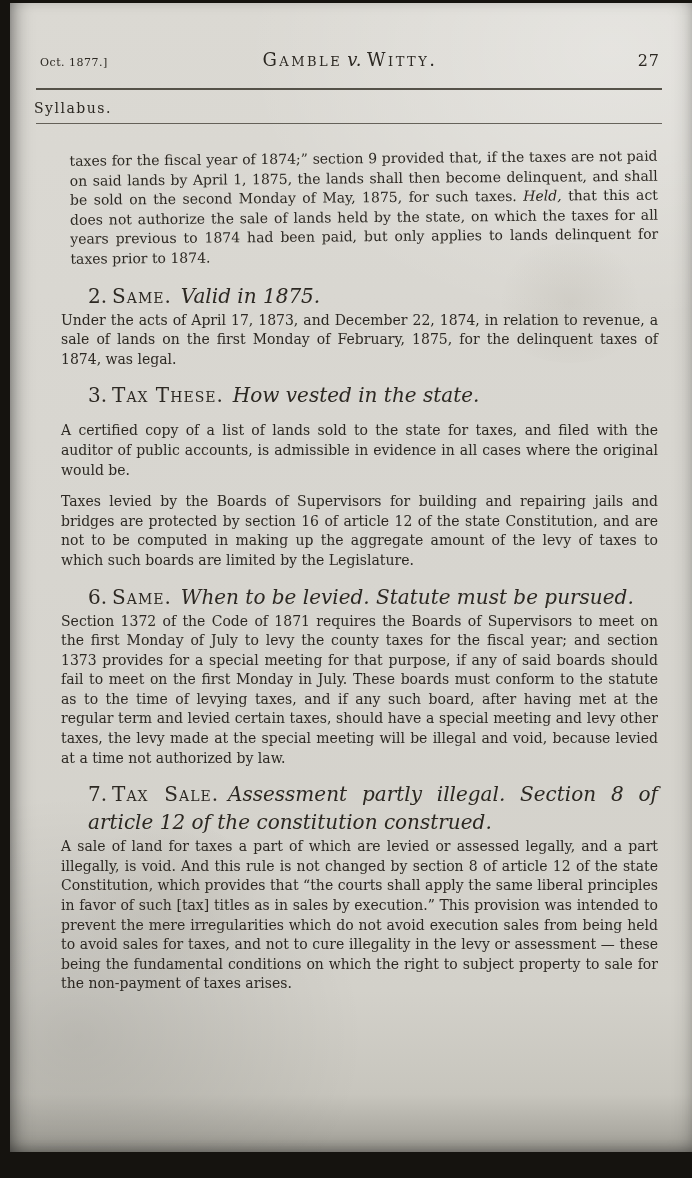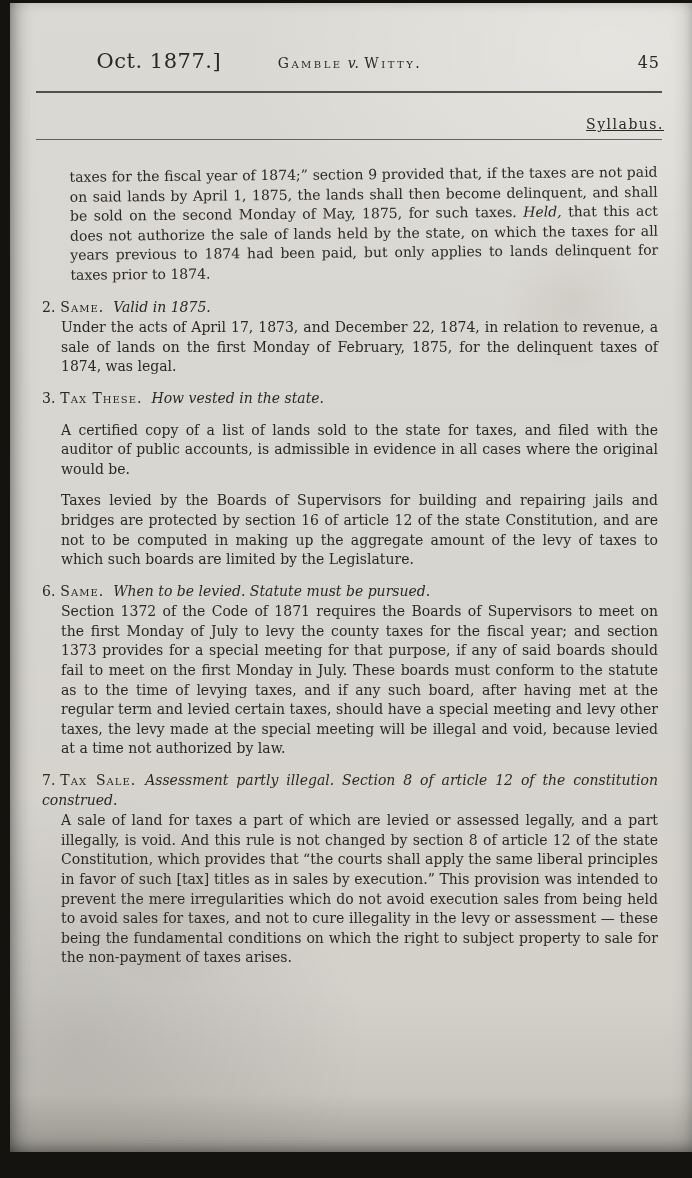--- a/index.html
+++ b/index.html
@@ -23,54 +23,53 @@
       inset 14px 0 20px -12px rgba(0,0,0,0.5),
       inset -12px 0 22px -14px rgba(0,0,0,0.28),
       inset 0 -10px 16px -8px rgba(0,0,0,0.35);
     padding: 46px 28px 0 24px;
   }
   .page-header {
     display: flex;
     align-items: baseline;
     padding: 0 4px 0 6px;
   }
-  .page-header .date { flex: 1; font-size: 21px; letter-spacing: 0.5px; text-align: center; }
+  .page-header .date { flex: 1; font-size: 11px; letter-spacing: 0.5px; }
   .case-title {
     flex: 0 0 auto;
-    font-size: 14px;
+    font-size: 18px;
     letter-spacing: 2.5px;
     white-space: nowrap;
   }
   .sc { font-variant: small-caps; }
   .case-title .vs { font-style: italic; letter-spacing: 0.5px; padding: 0 5px; }
   .page-header .page-num { flex: 1; text-align: right; font-size: 16px; letter-spacing: 1px; }
   .rule { margin: 0 2px; background: #3c382f; }
   .rule-thick { height: 2px; margin-top: 18px; opacity: 0.85; }
   .rule-thin  { height: 1px; margin-top: 7px; opacity: 0.75; }
   .section-head {
-    text-align: right;
+    text-align: left;
     font-size: 14px;
     letter-spacing: 1.5px;
-    margin-top: 23px;
-    text-decoration: underline;
+    margin-top: 10px;
   }
   .syllabus {
     margin-top: 28px;
     padding: 0 6px 0 8px;
     font-size: 14px;
     line-height: 1.4;
   }
   .syllabus p, .syllabus .heading { text-align: justify; }
   .cont {
     padding-left: 28px;
     transform: rotate(-0.5deg);
     transform-origin: 0 50%;
   }
   .item { margin-top: 12px; }
-  .item .heading { font-size: 14px; }
+  .item .heading { font-size: 20px; margin-left: 46px; }
   .item .num { margin-right: 5px; }
   .item .label { margin-right: 9px; letter-spacing: 1px; }
   .item .catch { font-style: italic; }
   .item .body { padding-left: 19px; margin-top: 1px; }
   em { }
   .stain {
     position: absolute;
     border-radius: 50%;
     pointer-events: none;
     background: radial-gradient(circle, rgba(90,80,60,0.08), rgba(90,80,60,0) 70%);
@@ -80,21 +79,21 @@
 <body>
 
 <div class="paper">
 
   <div class="stain" style="left:480px;top:240px;width:160px;height:120px;"></div>
   <div class="stain" style="left:60px;top:820px;width:200px;height:160px;"></div>
 
   <header class="page-header">
     <span class="date">Oct. 1877.]</span>
     <span class="case-title"><span class="sc">Gamble</span><span class="vs">v.</span><span class="sc">Witty.</span></span>
-    <span class="page-num">45</span>
+    <span class="page-num">27</span>
   </header>
 
   <div class="rule rule-thick"></div>
   <div class="section-head">Syllabus.</div>
   <div class="rule rule-thin"></div>
 
   <main class="syllabus">
 
     <p class="cont"><span>taxes for the fiscal year of 1874;” section 9 provided that, if the taxes are not paid on said lands by April 1, 1875, the lands shall then become delinquent, and shall be sold on the second Monday of May, 1875, for such taxes. </span><em>Held,</em><span> that this act does not authorize the sale of lands held by the state, on which the taxes for all years previous to 1874 had been paid, but only applies to lands delinquent for taxes prior to 1874.</span></p>
 

